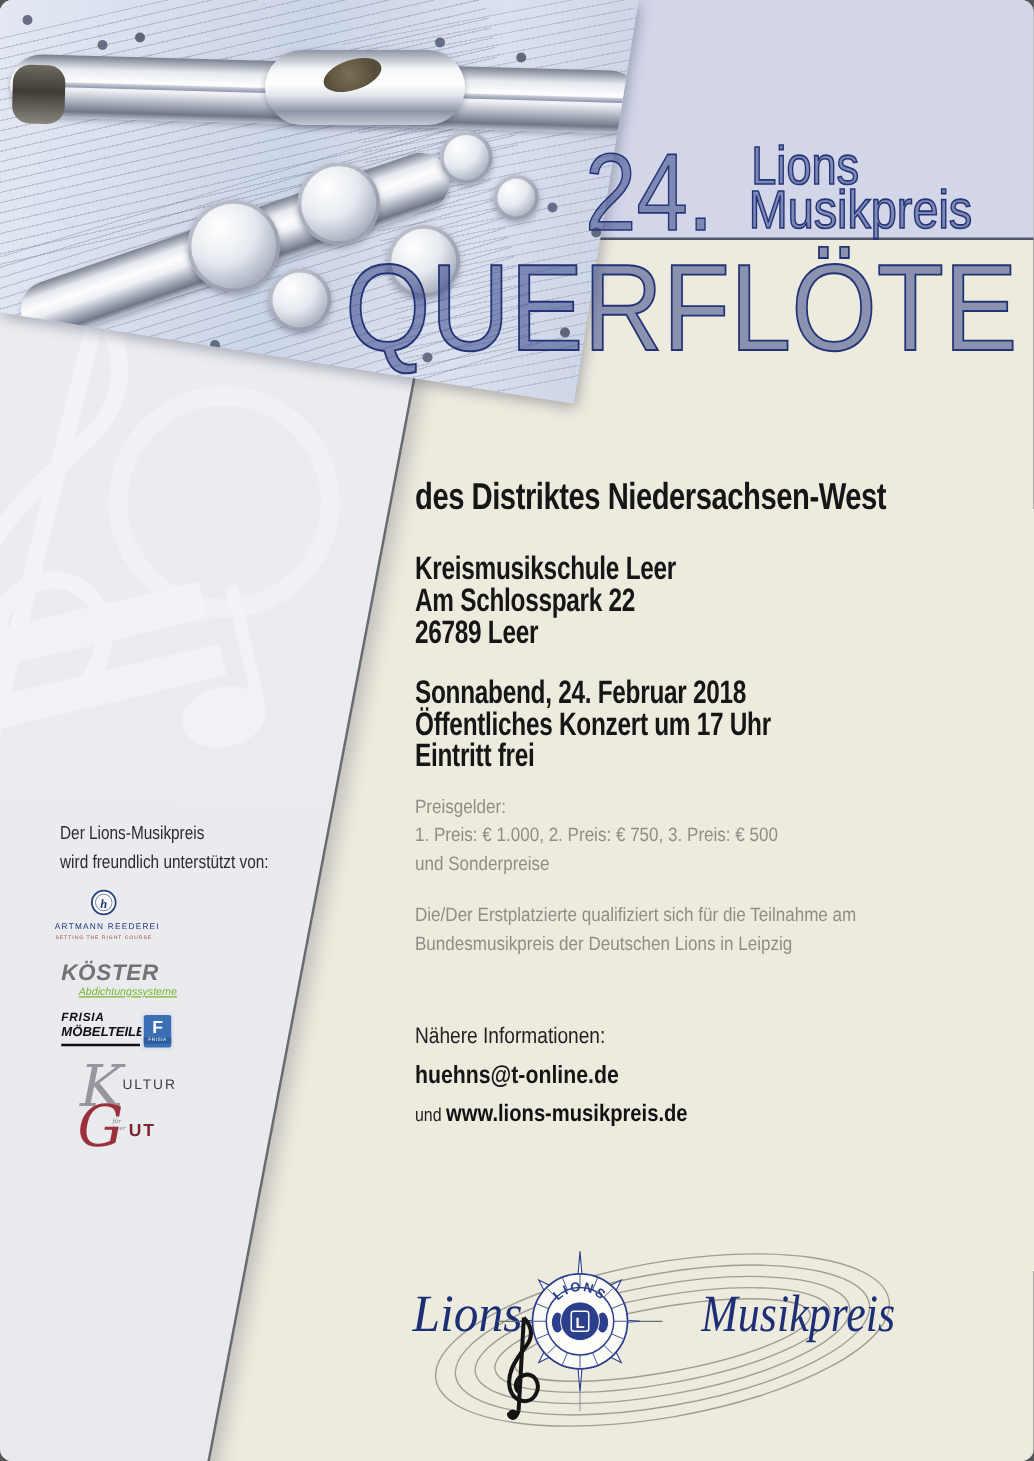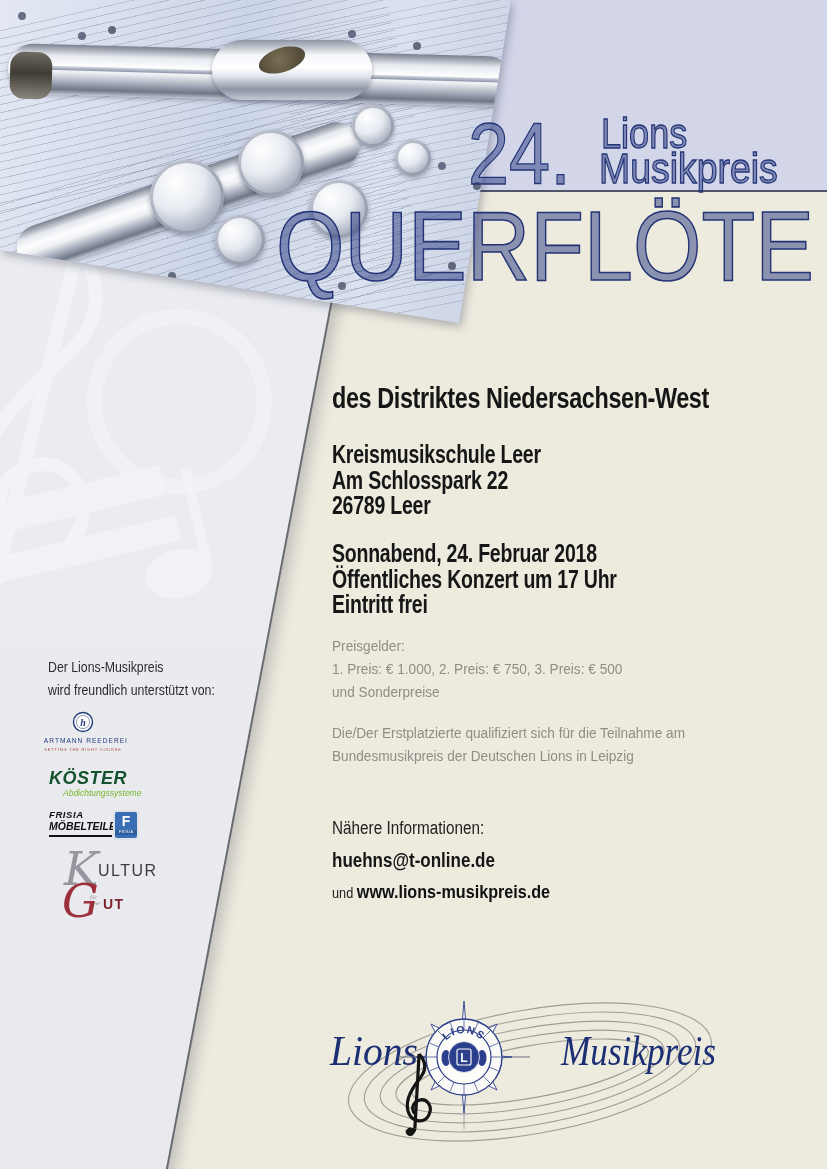--- a/index.html
+++ b/index.html
@@ -1,17 +1,17 @@
 <!DOCTYPE html>
 <html><head>
 <meta charset="utf-8">
 <style>
   html,body{margin:0;padding:0;background:#555;}
   #canvas{position:relative;width:827px;height:1169px;overflow:hidden;background:#edeade;
-          font-family:"Liberation Sans",sans-serif;}
+          font-family:"Liberation Sans",sans-serif;border-radius:10px;}
   .abs{position:absolute;}
 
   
   .band{left:0;top:0;width:827px;height:191px;background:#d3d6e9;}
   .rule{left:458px;top:190px;width:369px;height:2px;background:#50556a;}
 
   
   .page{left:-511px;top:-6px;width:900px;height:1500px;transform-origin:100% 0;
         transform:rotate(10.75deg);
         background:linear-gradient(170deg,#eeeef2 0%,#e9ebef 55%,#e6e8ec 100%);
@@ -73,35 +73,35 @@
   .qual{top:721px;}
   .infoH{top:818px;font-size:18px;color:#222;transform:scaleX(.85);}
   .email{top:849px;font-size:20px;font-weight:bold;transform:scaleX(.85);}
   .webline{top:881px;font-size:15px;color:#222;transform:scaleX(.85);}
   .webline b{font-size:19px;color:#111;}
 
   
   .sponsorH{left:48px;top:656px;font-size:15px;line-height:22.5px;color:#2c2c2e;
             transform:scaleX(.82);transform-origin:0 0;white-space:nowrap;}
   .koester{left:49px;top:769px;line-height:1;}
-  .koester .kname{font-size:18px;font-weight:bold;letter-spacing:.5px;color:#14532d;font-style:italic;}
-  .koester .ksub{font-size:8.5px;font-style:italic;color:#76b82a;margin:2px 0 0 14px;}
+  .koester .kname{font-size:18px;font-weight:bold;letter-spacing:.5px;color:#737373;font-style:italic;}
+  .koester .ksub{font-size:8.5px;font-style:italic;color:#76b82a;margin:2px 0 0 14px;text-decoration:underline;}
   .frisia{left:49px;top:810px;color:#111;line-height:1;}
   .frisia .f1{font-size:9.5px;font-weight:bold;font-style:italic;letter-spacing:.6px;}
   .frisia .f2{font-size:10.5px;font-weight:bold;font-style:italic;margin-top:1px;}
   .frisia .f2 small{font-size:5px;font-weight:normal;}
   .frisia .fline{width:63px;height:2px;background:#111;margin-top:4px;}
   .fbadge{left:115px;top:812px;width:22px;height:26px;background:#3a6fb5;border-radius:2px;
           box-shadow:0 0 0 2px #dfe2e8,0 1px 2px rgba(0,0,0,.3);text-align:center;}
   .fbadge .fb{color:#fff;font-size:14px;font-weight:bold;line-height:18px;}
   .fbadge .fc{color:#fff;font-size:3.8px;letter-spacing:.4px;line-height:5px;background:#2c5d9e;}
   .kultur{left:58px;top:848px;width:120px;height:85px;}
   .kultur span{position:absolute;font-family:"DejaVu Serif",serif;font-style:italic;}
   .kk{left:6px;top:-6px;font-size:46px;color:#97959d;}
-  .kultur .caps1{left:40px;top:14px;font-size:16px;letter-spacing:1.5px;color:#3c3c42;font-style:normal;font-family:"Liberation Sans",sans-serif;}
+  .kultur .caps1{left:40px;top:14px;font-size:11px;letter-spacing:1.5px;color:#3c3c42;font-style:normal;font-family:"Liberation Sans",sans-serif;}
   .kg{left:4px;top:26px;font-size:46px;color:#9c2f3a;}
   .kultur .caps2{left:45px;top:48px;font-size:14px;letter-spacing:1.5px;color:#7d2430;font-style:normal;font-family:"Liberation Sans",sans-serif;font-weight:bold;}
   .ksm{left:32px;font-size:4.5px;color:#85858a;font-style:normal;font-family:"Liberation Sans",sans-serif;}
   .ksm1{top:47px;} .ksm2{top:53px;}
 
   
   .footer-svg{left:318px;top:995px;}
   .serifN{font-family:"Liberation Serif","DejaVu Serif",serif;font-style:italic;fill:#1d2f74;}
 </style>
 </head>

